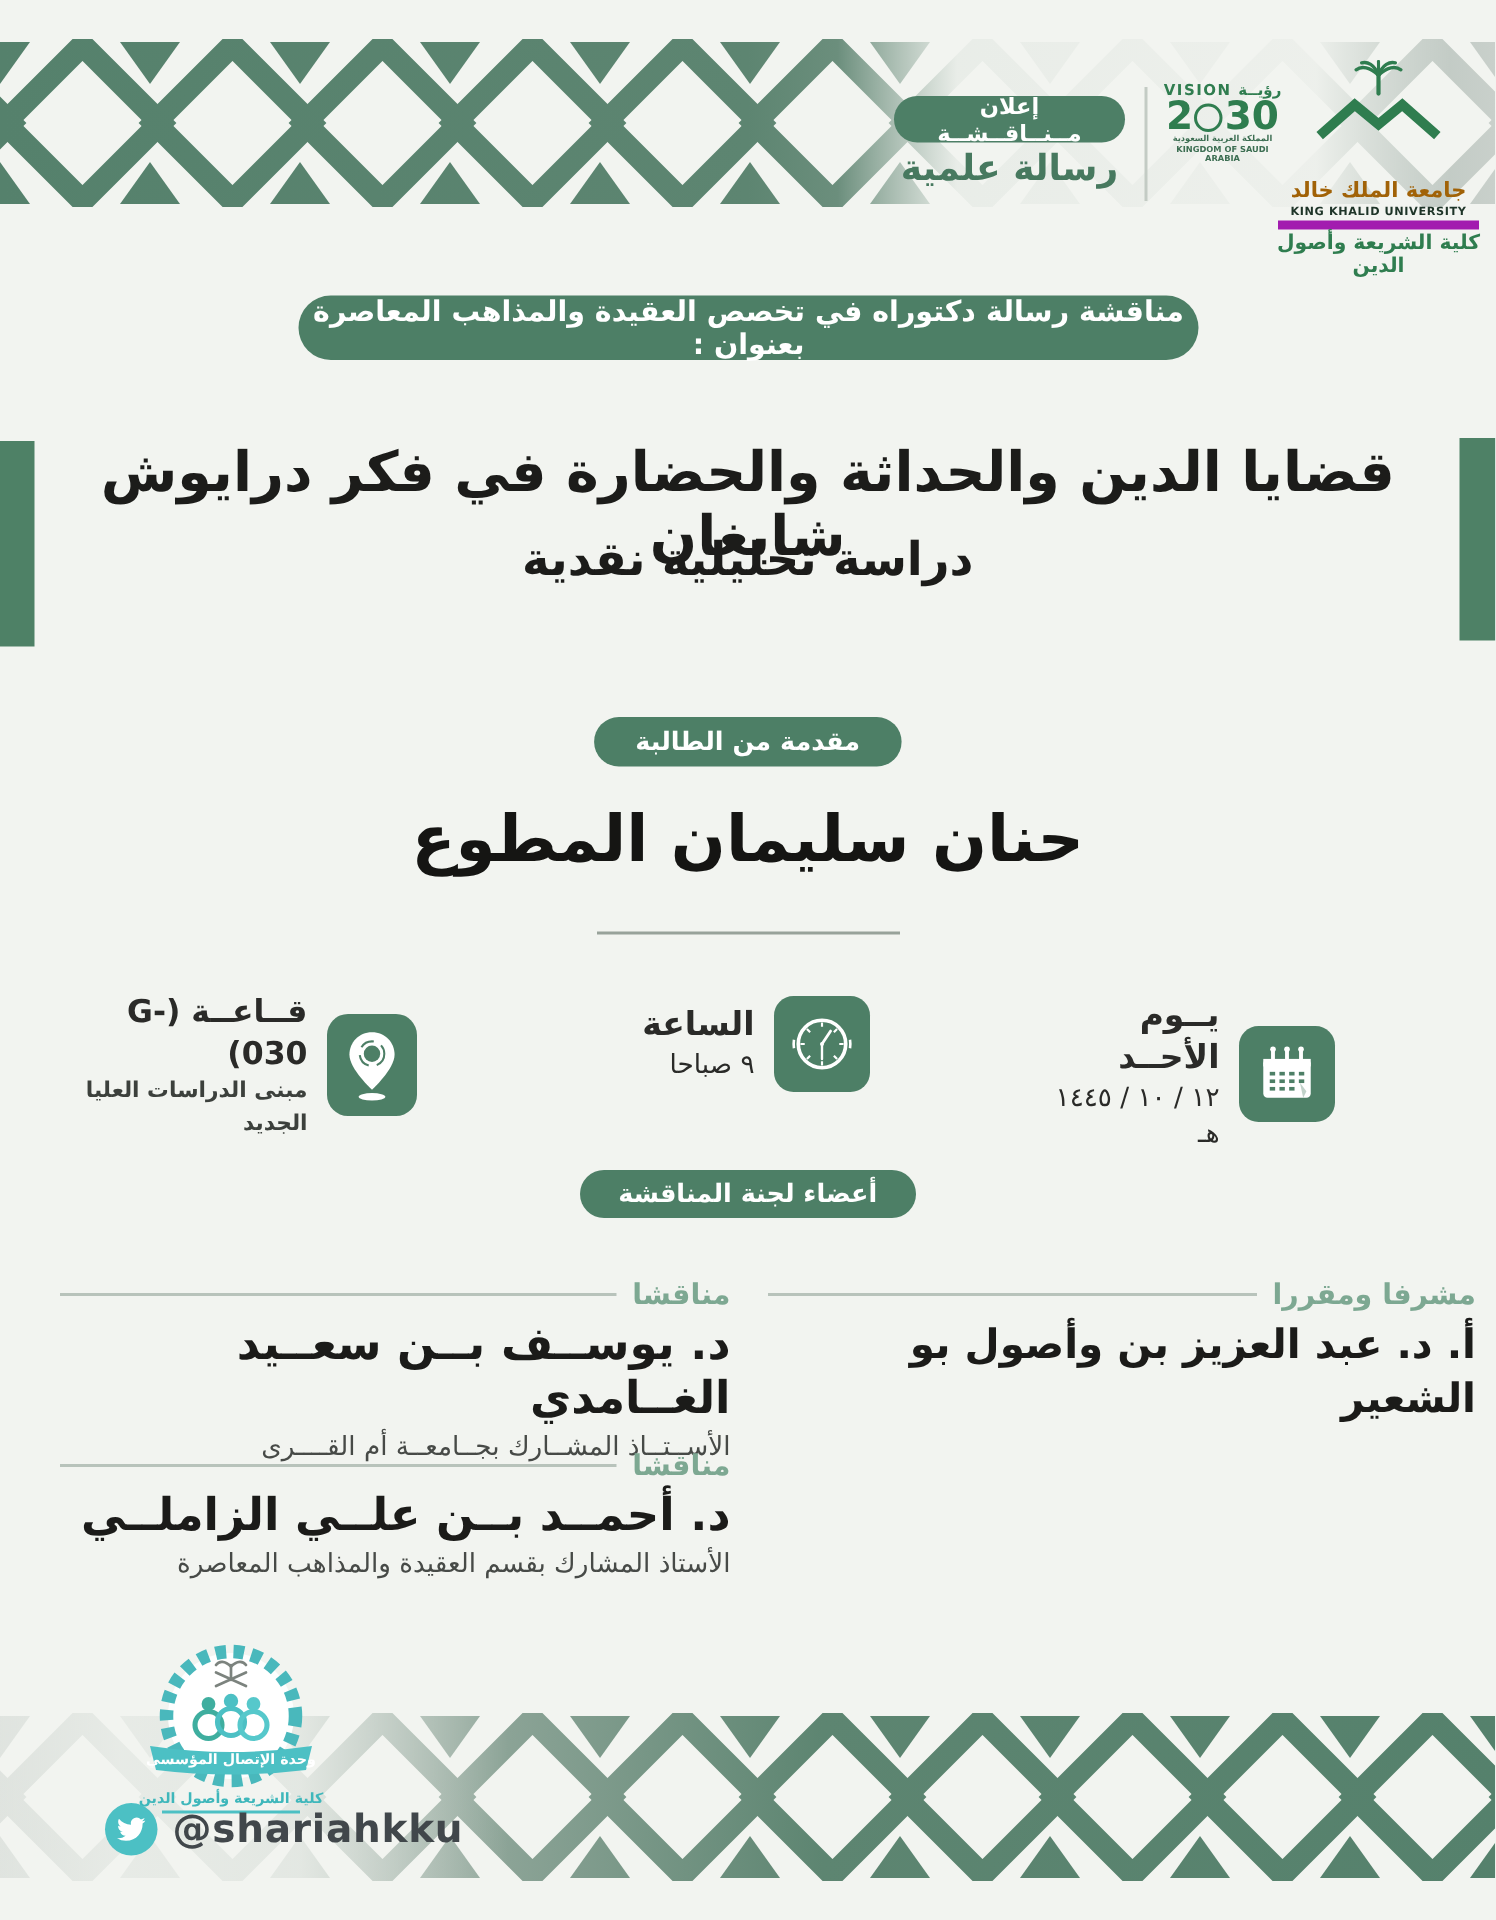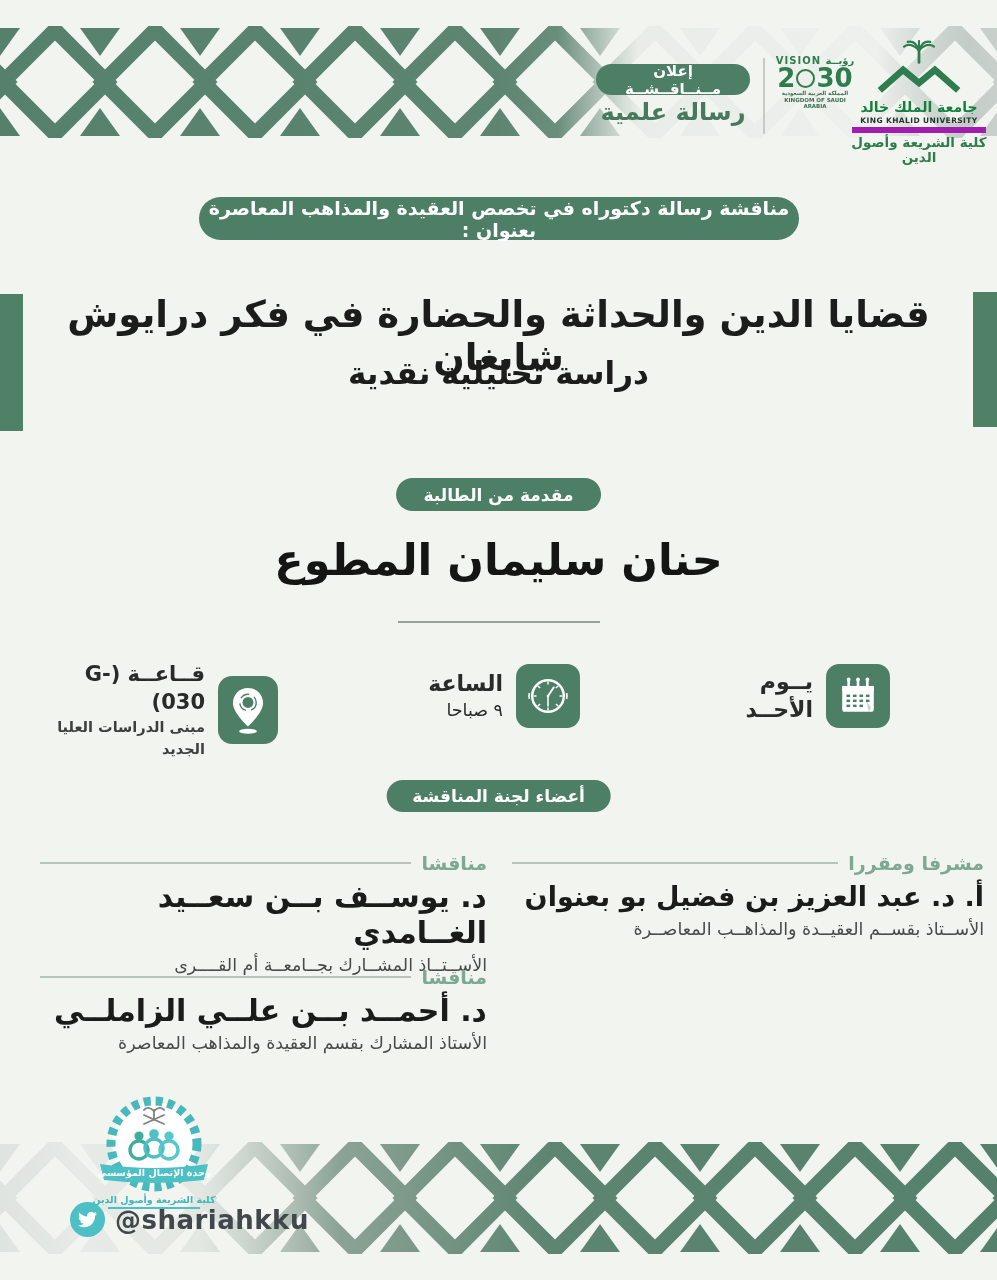--- a/index.html
+++ b/index.html
@@ -16,21 +16,21 @@
   .announce .sub{color:#47795f;font-size:24px;font-weight:800;margin-top:3px;}
   .sepline{left:763px;top:58px;width:2px;height:76px;background:#c3cbc4;z-index:3;}
   
   .vision{left:774px;top:55px;width:82px;text-align:center;color:#2f7d4f;z-index:3;}
   .vision .row1{font-size:10px;font-weight:700;letter-spacing:1px;}
   .vision .year{font-size:26px;font-weight:900;line-height:24px;display:flex;align-items:center;justify-content:center;gap:1px;}
   .vision .ering{display:inline-block;width:15px;height:15px;border:2.5px solid #2f7d4f;border-radius:50%;}
   .vision .row3{font-size:5.5px;font-weight:700;color:#3c6e52;line-height:6.5px;}
   
   .kku{left:844px;top:40px;width:150px;text-align:center;z-index:3;}
-  .kku .uni-ar{color:#15803d;font-size:14px;font-weight:800;line-height:15px;}
+  .kku .uni-ar{color:#a16207;font-size:14px;font-weight:800;line-height:15px;margin-top:20px;}
   .kku .uni-en{color:#1e3428;font-size:7.5px;font-weight:700;letter-spacing:.4px;border-bottom:6px solid #a21caf;padding-bottom:2px;margin:1px 8px 2px;}
   .kku .col{color:#2f7d4f;font-size:13.5px;font-weight:800;line-height:15px;}
   
   .banner{left:199px;top:197px;width:600px;height:43px;border-radius:22px;font-size:19px;font-weight:600;direction:rtl;}
   
   .bar{background:#4e8166;z-index:2;}
   .title1{left:30px;top:293px;width:937px;text-align:center;font-size:37px;font-weight:800;color:#1c1c1a;direction:rtl;z-index:3;}
   .title2{left:30px;top:355px;width:937px;text-align:center;font-size:31px;font-weight:800;color:#1c1c1a;direction:rtl;z-index:3;}
   .presented{left:50%;transform:translateX(-50%);top:478px;height:33px;padding:0 28px;border-radius:17px;font-size:17px;font-weight:600;direction:rtl;}
   .stname{left:0;top:535px;width:997px;text-align:center;font-size:43px;font-weight:800;color:#151513;direction:rtl;z-index:3;}
@@ -172,20 +172,21 @@
             <rect x="43" y="37" width="5" height="3.4"></rect>
           <rect x="16" y="44" width="5" height="3.4"></rect>
             <rect x="25" y="44" width="5" height="3.4"></rect>
             <rect x="34" y="44" width="5" height="3.4"></rect>
         </g>
         <path d="M47,54 L44,40 L50,48 Z" fill="#4d7f66" opacity="0.35"></path>
       </svg>
     </div>
     <div class="info-text">
       <div class="l1">يــوم الأحــد</div>
+      <div class="l2">١٢ / ١٠ / ١٤٤٥ هـ</div>
     </div>
   </div>
 
   <div class="abs info-item" style="left:402px;top:664px;width:178px">
     <div class="info-icon">
       <svg width="46" height="46" viewBox="0 0 64 64">
         <circle cx="32" cy="32" r="22" fill="none" stroke="#fff" stroke-width="3.4"></circle>
         <g stroke="#fff" stroke-width="2">
           <path d="M32,12 L32,16"></path>
             <path d="M32,48 L32,52"></path>
@@ -224,22 +225,21 @@
     </div>
   </div>
 
   <div class="abs pill" style="left:50%;transform:translateX(-50%);top:780px;height:32px;padding:16px 26px;border-radius:16px;font-size:17px;font-weight:600;direction:rtl">أعضاء لجنة المناقشة</div>
 
   <div class="abs member" style="left:512px;top:852px;width:472px">
     <div class="role-row">
       <span class="role">مشرفا ومقررا</span>
       <span class="role-line"></span>
     </div>
-    <div class="mname" style="font-size:27px">أ. د. عبد العزيز بن فضيل بو بعنوان</div>
-    <div class="mtitle">الأســتاذ بقســم العقيــدة والمذاهــب المعاصــرة</div>
+    <div class="mname" style="font-size:27px">أ. د. عبد العزيز بن وأصول بو الشعير</div>
   </div>
 
   <div class="abs member" style="left:40px;top:852px;width:447px">
     <div class="role-row">
       <span class="role">مناقشا</span>
       <span class="role-line"></span>
     </div>
     <div class="mname" style="font-size:30px">د. يوســف بــن سعــيد الغــامدي</div>
     <div class="mtitle">الأســتــاذ المشــارك بجــامعــة أم القــــرى</div>
   </div>

